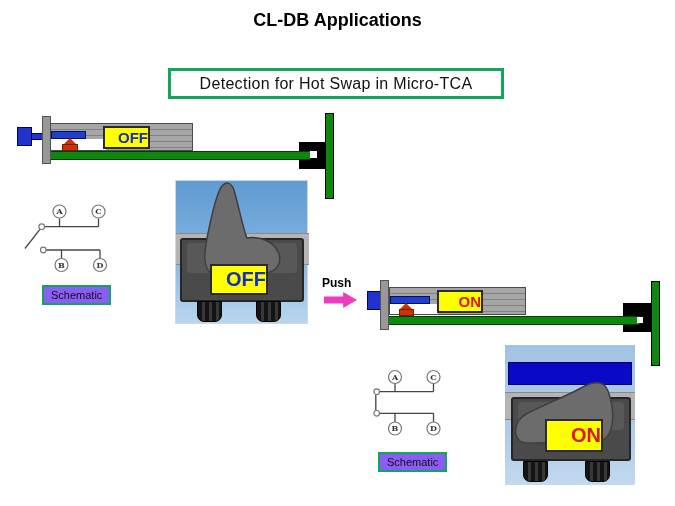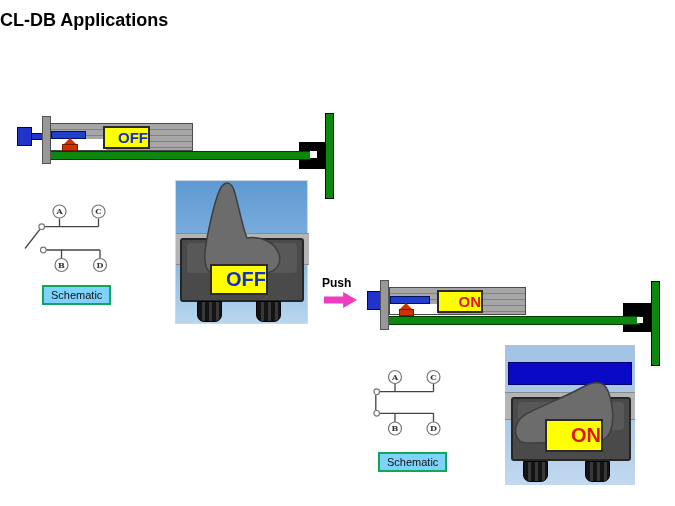--- a/index.html
+++ b/index.html
@@ -1,20 +1,20 @@
 <!DOCTYPE html>
 <html><head>
 <meta charset="utf-8">
 <style>
   html,body{margin:0;padding:0;background:#fff;}
   #stage{position:relative;width:675px;height:506px;background:#fff;overflow:hidden;
          font-family:"Liberation Sans",sans-serif;}
   .abs{position:absolute;box-sizing:border-box;}
   
-  .title{left:0;top:10px;width:675px;font-size:18px;font-weight:bold;color:#000;}
+  .title{left:0;top:10px;width:675px;text-align:center;font-size:18px;font-weight:bold;color:#000;}
   .banner{left:168px;top:68px;width:336px;height:31px;border:3px solid #10a65b;
           display:flex;align-items:center;justify-content:center;
           font-size:16px;color:#111;letter-spacing:.3px;background:#fff;}
   
   .pcb{background:#0d870d;border:1px solid #043a04;}
   .vbar{background:#0d870d;border:1px solid #000;}
   .blk{background:#000;}
   .blue{background:#2233cc;border:1px solid #000060;}
   .plate{background:#989898;border:1px solid #555;}
   .mbody{background:repeating-linear-gradient(180deg,#a6a6a6 0 5px,#818181 5px 6px);
@@ -36,30 +36,33 @@
   .photo-off{background:linear-gradient(180deg,#5e9ad2 0%,#7db0de 45%,#b9d6ee 100%);border:1px solid #cfd8e2;}
   .photo-on{background:linear-gradient(180deg,#a3c3e4 0%,#aecbe9 60%,#c2d9ef 100%);}
   .rail{background:#b4b4b4;border-top:1px solid #8a8a8a;border-bottom:1px solid #8a8a8a;}
   .swbody{background:#4a4a4a;border:2px solid #262626;border-radius:3px;}
   .cavity{background:#585858;border-radius:4px;}
   .pin{background:repeating-linear-gradient(90deg,#141414 0 4px,#383838 4px 7px);
        border:1px solid #000;border-radius:0 0 7px 7px;}
   .photo-label{font-size:20px;}
   .bluecard{background:#0909c6;border:1px solid #000070;}
   
-  .schem-caption{border:2px solid #10a65b;background:#7dd3fc;color:#111;font-size:11px;
+  .schem-caption{border:2px solid #10a65b;background:#8b5cf6;color:#111;font-size:11px;
                  padding:2px 7px;display:inline-block;}
   svg{display:block;}
 </style>
 </head>
 <body>
 
 <div id="stage">
 
   <div class="abs title">CL-DB Applications</div>
+  <div class="abs banner">
+    <span>Detection for Hot Swap in Micro-TCA</span>
+  </div>
 
   <div class="abs" style="left:0;top:0;width:0;height:0;">
     <div class="abs blk" style="left:299px;top:142px;width:26px;height:27px;"></div>
     <div class="abs pcb" style="left:47px;top:151px;width:264px;height:9px;"></div>
     <div class="abs notch" style="left:310px;top:151px;width:7px;height:7px;"></div>
     <div class="abs vbar" style="left:325px;top:113px;width:9px;height:86px;"></div>
     <div class="abs blue" style="left:17px;top:127px;width:15px;height:19px;"></div>
     <div class="abs blue" style="left:31px;top:133px;width:12px;height:7px;"></div>
     <div class="abs plate" style="left:42px;top:116px;width:9px;height:48px;"></div>
     <div class="abs mbody" style="left:50px;top:123px;width:143px;height:28px;"></div>

